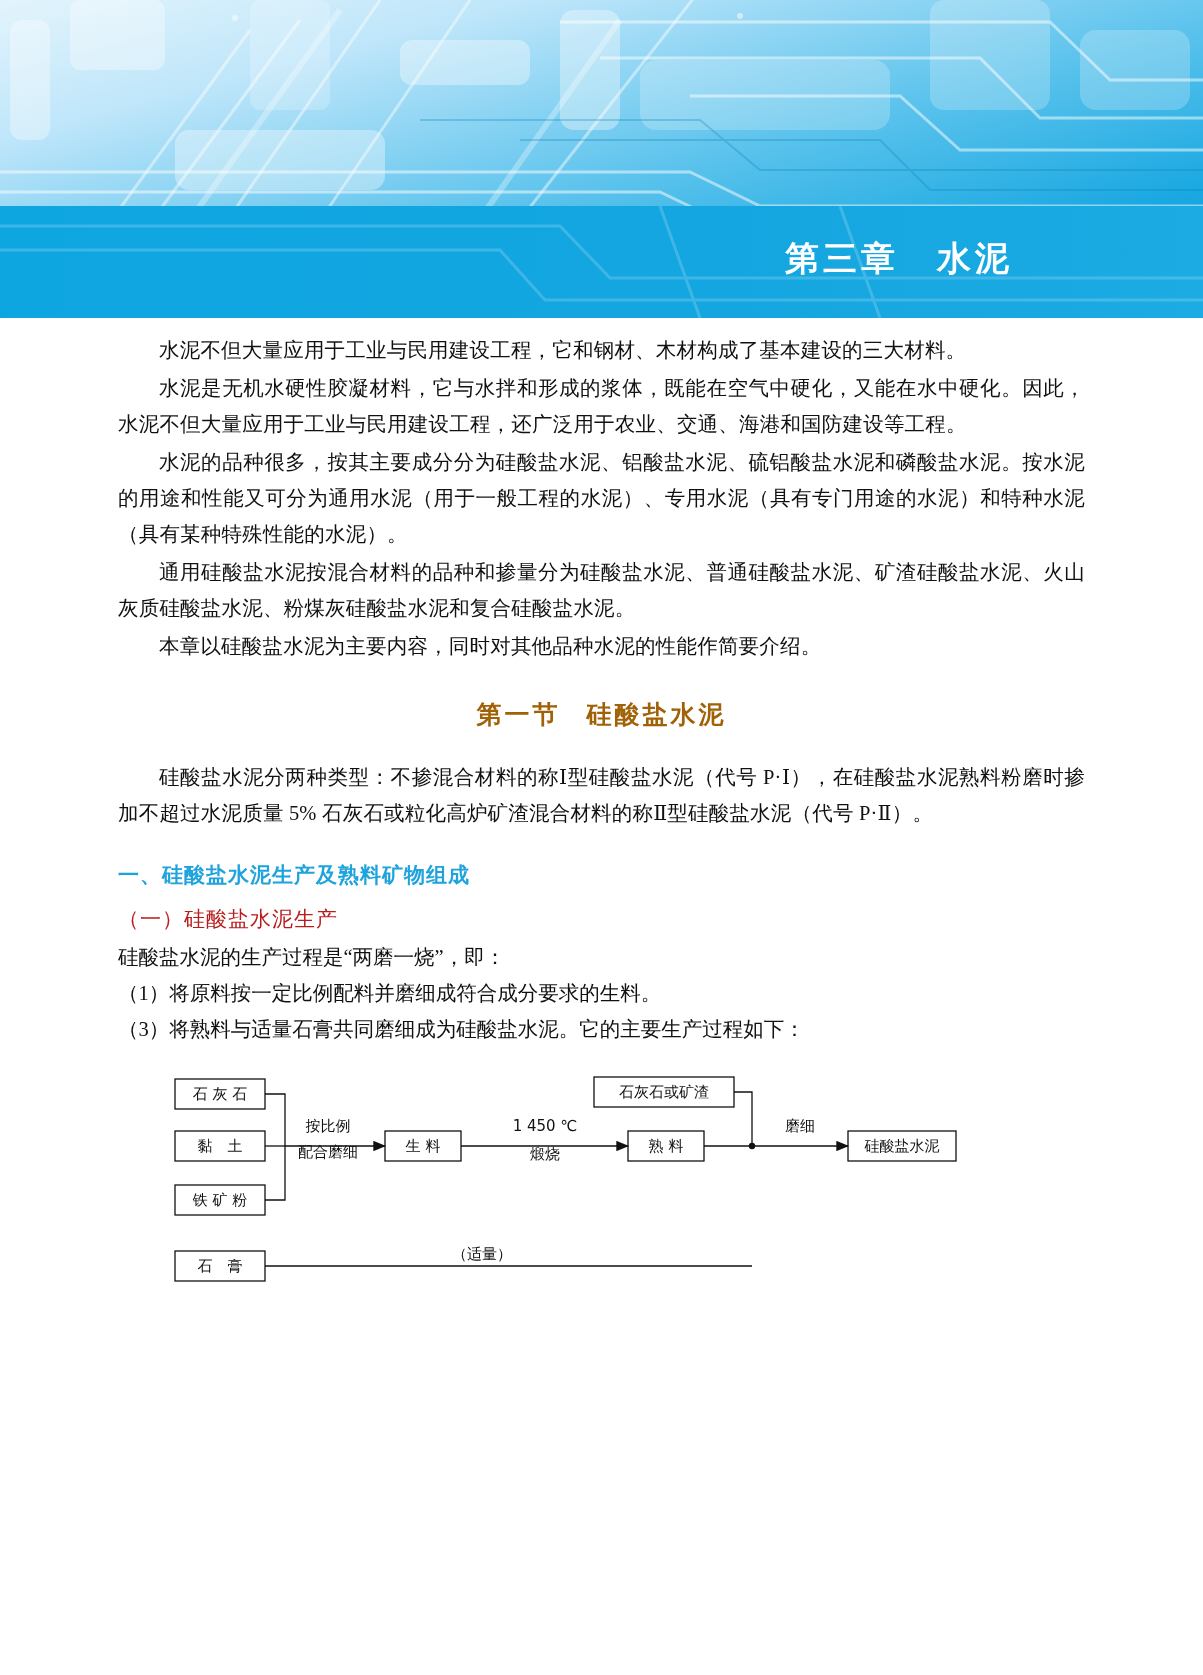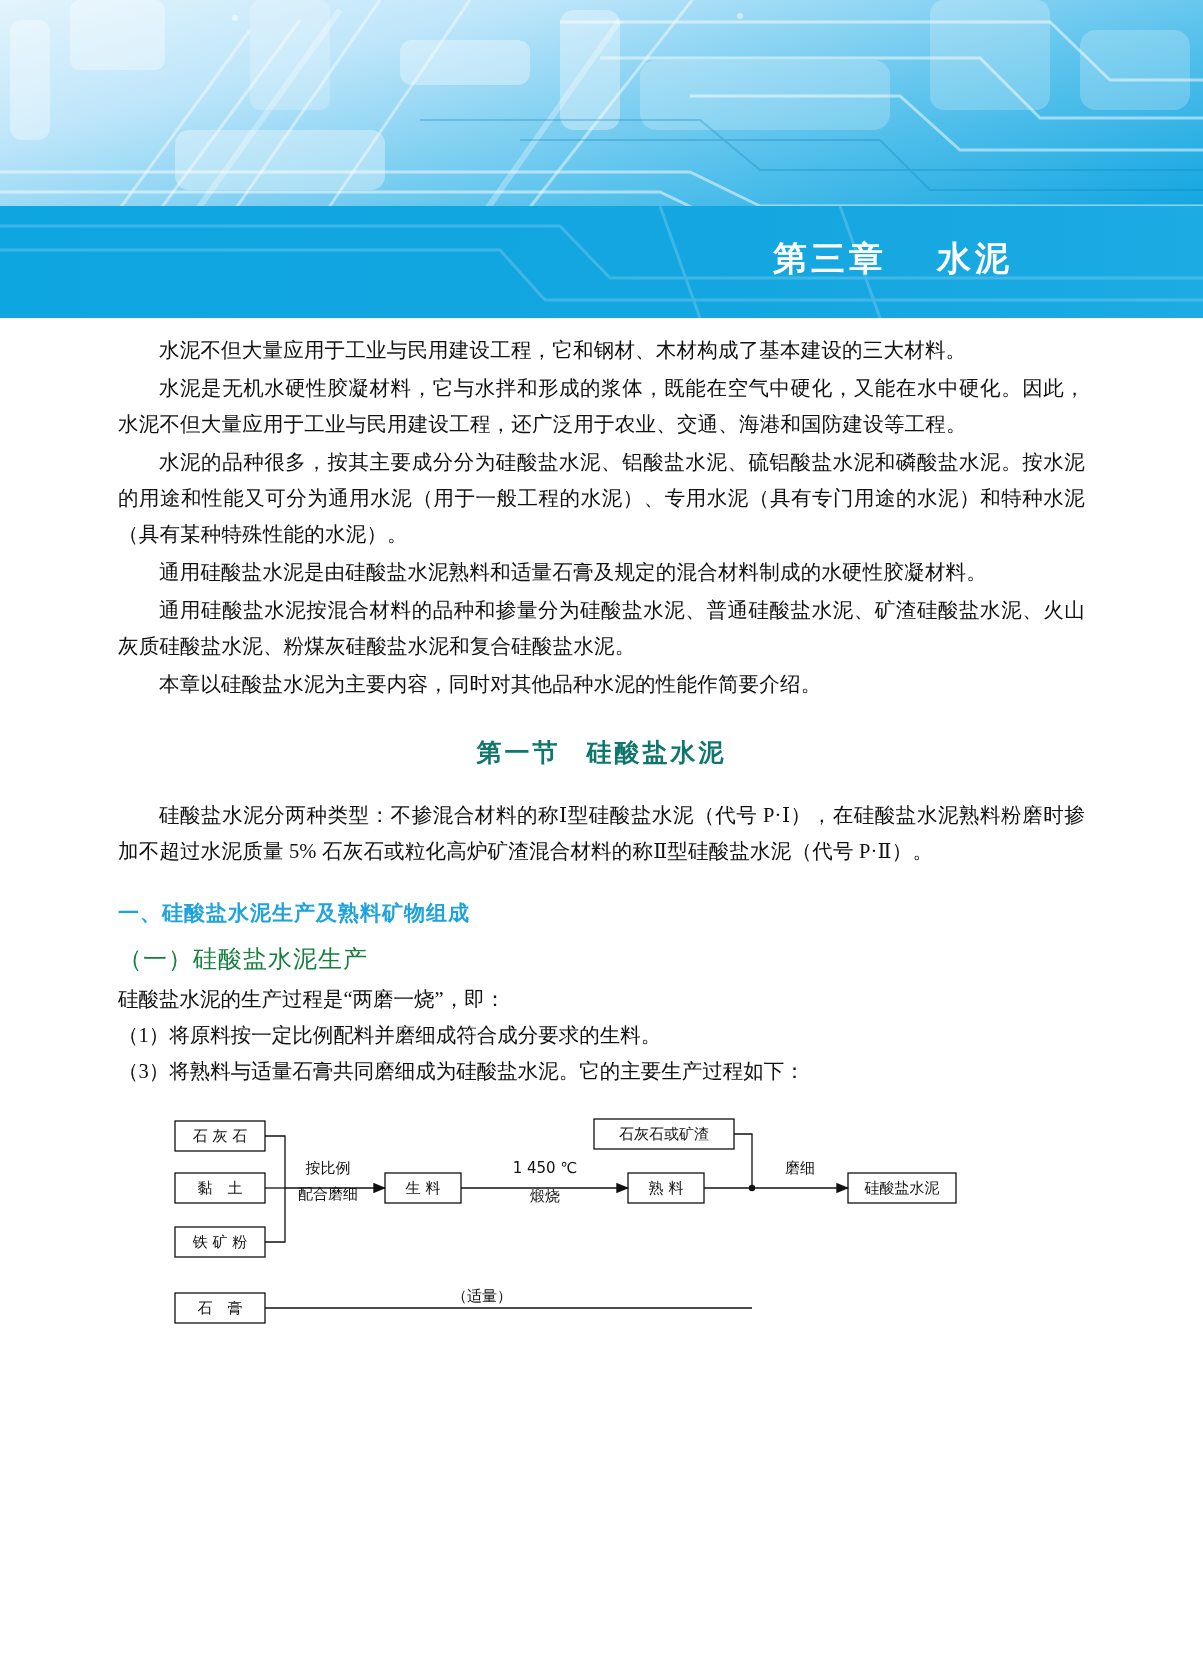--- a/index.html
+++ b/index.html
@@ -30,60 +30,60 @@
     bottom: 36px;
     color: #ffffff;
     font-family: "DejaVu Sans", "Liberation Sans", sans-serif;
     font-weight: bold;
     font-size: 34px;
     letter-spacing: 4px;
     z-index: 5;
     white-space: nowrap;
   }
   .chapter-title .num {
-    margin-right: 50px;
+    margin-right: 38px;
   }
 
   
   .content {
     padding: 14px 118px 0 118px;
   }
   p.para {
     margin: 0 0 2px 0;
     font-size: 20.5px;
     line-height: 36px;
     text-align: justify;
     text-indent: 2em;
     letter-spacing: 0.2px;
   }
   h2.section {
     text-align: center;
-    color: #0f766e;
+    color: #a16207;
     font-family: "DejaVu Sans", "Liberation Sans", sans-serif;
     font-size: 25px;
     font-weight: bold;
     letter-spacing: 3px;
     margin: 34px 0 28px 0;
   }
   h2.section .gap {
     display: inline-block;
     width: 26px;
   }
   h3.sub {
     color: #1fa3dd;
     font-family: Liberation Serif, serif;
     font-size: 21px;
     font-weight: bold;
     margin: 30px 0 14px 0;
     letter-spacing: 1px;
   }
   h4.subsub {
-    color: #15803d;
+    color: #b91c1c;
     font-family: Liberation Mono, monospace;
-    font-size: 24px;
+    font-size: 21px;
     font-weight: normal;
     margin: 16px 0 6px 0;
     letter-spacing: 1px;
   }
   p.item {
     margin: 0;
     font-size: 20.5px;
     line-height: 36px;
     text-indent: 0;
   }
@@ -184,21 +184,20 @@
   <div class="chapter-title">
     <span class="num">第三章</span><span>水泥</span>
   </div>
 </div>
 
 <div class="content">
 
   <p class="para">水泥不但大量应用于工业与民用建设工程，它和钢材、木材构成了基本建设的三大材料。</p>
   <p class="para">水泥是无机水硬性胶凝材料，它与水拌和形成的浆体，既能在空气中硬化，又能在水中硬化。因此，水泥不但大量应用于工业与民用建设工程，还广泛用于农业、交通、海港和国防建设等工程。</p>
   <p class="para">水泥的品种很多，按其主要成分分为硅酸盐水泥、铝酸盐水泥、硫铝酸盐水泥和磷酸盐水泥。按水泥的用途和性能又可分为通用水泥（用于一般工程的水泥）、专用水泥（具有专门用途的水泥）和特种水泥（具有某种特殊性能的水泥）。</p>
-  <p class="para">通用硅酸盐水泥是由硅酸盐水泥熟料和适量石膏及规定的混合材料制成的水硬性胶凝材料。</p>
   <p class="para">通用硅酸盐水泥按混合材料的品种和掺量分为硅酸盐水泥、普通硅酸盐水泥、矿渣硅酸盐水泥、火山灰质硅酸盐水泥、粉煤灰硅酸盐水泥和复合硅酸盐水泥。</p>
   <p class="para">本章以硅酸盐水泥为主要内容，同时对其他品种水泥的性能作简要介绍。</p>
 
   <h2 class="section">
     <span>第一节</span><span class="gap"></span><span>硅酸盐水泥</span>
   </h2>
 
   <p class="para">硅酸盐水泥分两种类型：不掺混合材料的称Ⅰ型硅酸盐水泥（代号 P·Ⅰ），在硅酸盐水泥熟料粉磨时掺加不超过水泥质量 5% 石灰石或粒化高炉矿渣混合材料的称Ⅱ型硅酸盐水泥（代号 P·Ⅱ）。</p>
 
   <h3 class="sub">一、硅酸盐水泥生产及熟料矿物组成</h3>

